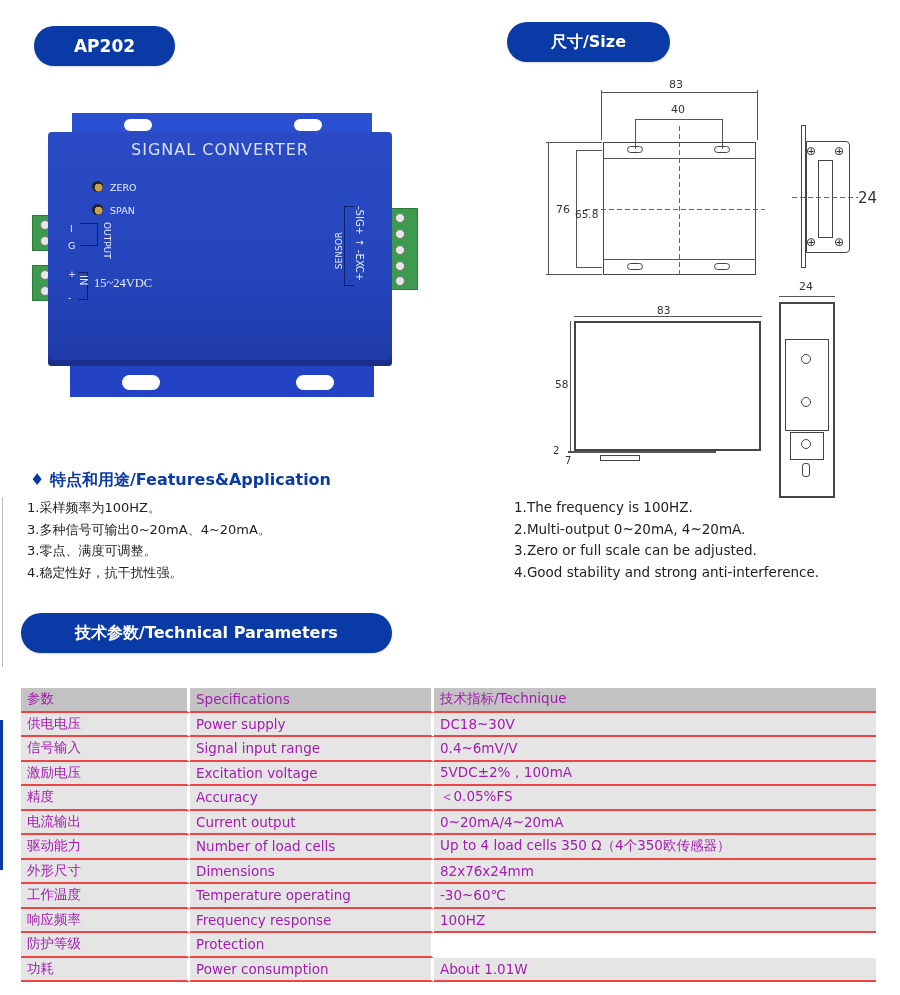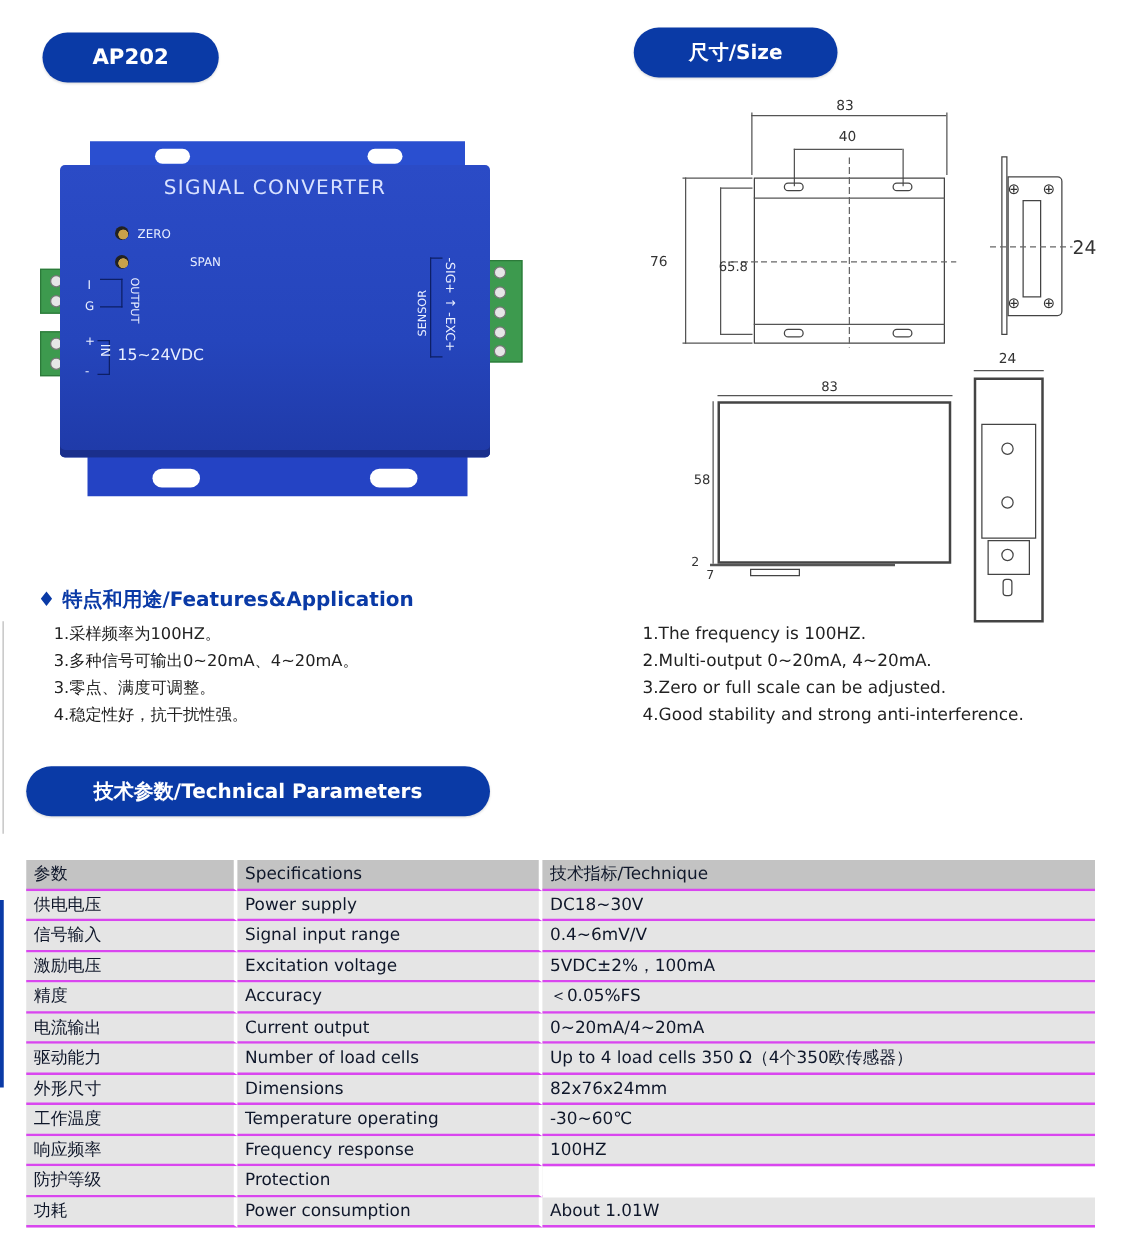--- a/index.html
+++ b/index.html
@@ -26,30 +26,30 @@
 
   
   .drawing { position: absolute; }
   .ln { position: absolute; background: #555; }
   .dim { position: absolute; font-size: 11px; color: #333; font-family: "DejaVu Sans", sans-serif; }
   .box { position: absolute; border: 1px solid #444; }
 
   
   .feat-heading { position: absolute; left: 30px; top: 470px; font-size: 16px; font-weight: bold; color: #0a3aa6; font-family: "DejaVu Sans", sans-serif; }
   .feat-list { position: absolute; font-size: 13px; line-height: 21.5px; color: #222; font-family: "DejaVu Sans", sans-serif; }
-  #feat-cn { left: 27px; top: 497px; margin-left: 16px; }
+  #feat-cn { left: 27px; top: 497px; }
   #feat-en { left: 514px; top: 497px; font-size: 13.5px; }
 
   .left-edge { position: absolute; left: 0; top: 497px; width: 3px; height: 170px; border-right: 1px solid #bbb; }
   .left-edge2 { position: absolute; left: 0; top: 720px; width: 3px; height: 150px; background: #0a3aa6; }
 
   
   .spec-table { position: absolute; left: 21px; top: 688px; width: 855px; font-family: "DejaVu Sans", sans-serif; font-size: 13.5px; }
   .tr { display: flex; height: 24.5px; margin-bottom: 0; }
-  .td { background: #e5e5e5; border-right: 3px solid #fff; border-bottom: 2px solid #d946ef; padding-left: 6px; display: flex; align-items: center; color: #0f172a; white-space: nowrap; overflow: hidden; }
+  .td { background: #e5e5e5; border-right: 3px solid #fff; border-bottom: 2px solid #ef4444; padding-left: 6px; display: flex; align-items: center; color: #a21caf; white-space: nowrap; overflow: hidden; }
   .tr.head .td { background: #c3c3c3; }
   .c1 { width: 169px; }
   .c2 { width: 244px; }
   .c3 { width: 442px; border-right: none; }
 </style>
 </head>
 <body>
 
 <div class="pill" id="pill-model">AP202</div>
 <div class="pill" id="pill-size">尺寸/Size</div>
@@ -81,32 +81,32 @@
     <div class="screw" style="left:4px;top:52px;"></div>
     <div class="screw" style="left:4px;top:67px;"></div>
   </div>
 
   <div class="body-box">
     <div class="dev-title">SIGNAL CONVERTER</div>
 
     <div class="knob" style="left:44px;top:49px;"></div>
     <div class="dev-label" style="left:62px;top:50px;">ZERO</div>
     <div class="knob" style="left:44px;top:72px;"></div>
-    <div class="dev-label" style="left:62px;top:73px;margin-left:42px;">SPAN</div>
+    <div class="dev-label" style="left:62px;top:73px;">SPAN</div>
 
     <div class="dev-label" style="left:22px;top:91px;">I</div>
     <div class="dev-label" style="left:20px;top:108px;">G</div>
     <div class="bracket" style="left:32px;top:91px;width:18px;height:23px;border-left:none;"></div>
     <div class="vtext" style="left:54px;top:90px;">OUTPUT</div>
 
     <div class="dev-label" style="left:20px;top:136px;">+</div>
     <div class="dev-label" style="left:20px;top:160px;">-</div>
     <div class="bracket" style="left:30px;top:140px;width:10px;height:28px;border-left:none;"></div>
     <div class="vtext" style="left:30px;top:143px;font-size:10px;">IN</div>
-    <div class="dev-label" style="left:46px;top:144px;font-size:12.5px;">15~24VDC</div>
+    <div class="dev-label" style="left:46px;top:144px;font-size:12.5px;font-family:Liberation Serif, serif;">15~24VDC</div>
 
     <div class="vtext" style="left:286px;top:100px;transform:rotate(180deg);">SENSOR</div>
     <div class="bracket" style="left:296px;top:74px;width:10px;height:80px;border-right:none;"></div>
     <div class="vtext" style="left:306px;top:74px;font-size:10px;">-SIG+ ↑ -EXC+</div>
   </div>
 </div>
 
 <div class="drawing">
   <div class="ln" style="left:601px;top:90px;width:1px;height:50px;"></div>
   <div class="ln" style="left:757px;top:90px;width:1px;height:50px;"></div>
@@ -125,21 +125,21 @@
   <div class="ln" style="left:585px;top:209px;width:180px;height:1px;background:repeating-linear-gradient(90deg,#666 0 5px,transparent 5px 8px);"></div>
 
   <div class="box" style="left:627px;top:146px;width:16px;height:7px;border-radius:4px;"></div>
   <div class="box" style="left:714px;top:146px;width:16px;height:7px;border-radius:4px;"></div>
   <div class="box" style="left:627px;top:263px;width:16px;height:7px;border-radius:4px;"></div>
   <div class="box" style="left:714px;top:263px;width:16px;height:7px;border-radius:4px;"></div>
 
   <div class="ln" style="left:548px;top:142px;width:1px;height:133px;"></div>
   <div class="ln" style="left:546px;top:142px;width:56px;height:1px;"></div>
   <div class="ln" style="left:546px;top:274px;width:56px;height:1px;"></div>
-  <div class="dim" style="left:520px;top:203px;">76</div>
+  <div class="dim" style="left:556px;top:203px;">76</div>
 
   <div class="ln" style="left:576px;top:150px;width:1px;height:118px;"></div>
   <div class="ln" style="left:576px;top:150px;width:26px;height:1px;"></div>
   <div class="ln" style="left:576px;top:267px;width:26px;height:1px;"></div>
   <div class="dim" style="left:575px;top:208px;font-size:10.5px;">65.8</div>
 </div>
 
 <div class="drawing">
   <div class="box" style="left:801px;top:125px;width:5px;height:143px;"></div>
   <div class="box" style="left:806px;top:141px;width:44px;height:112px;border-radius:0 4px 4px 0;"></div>

